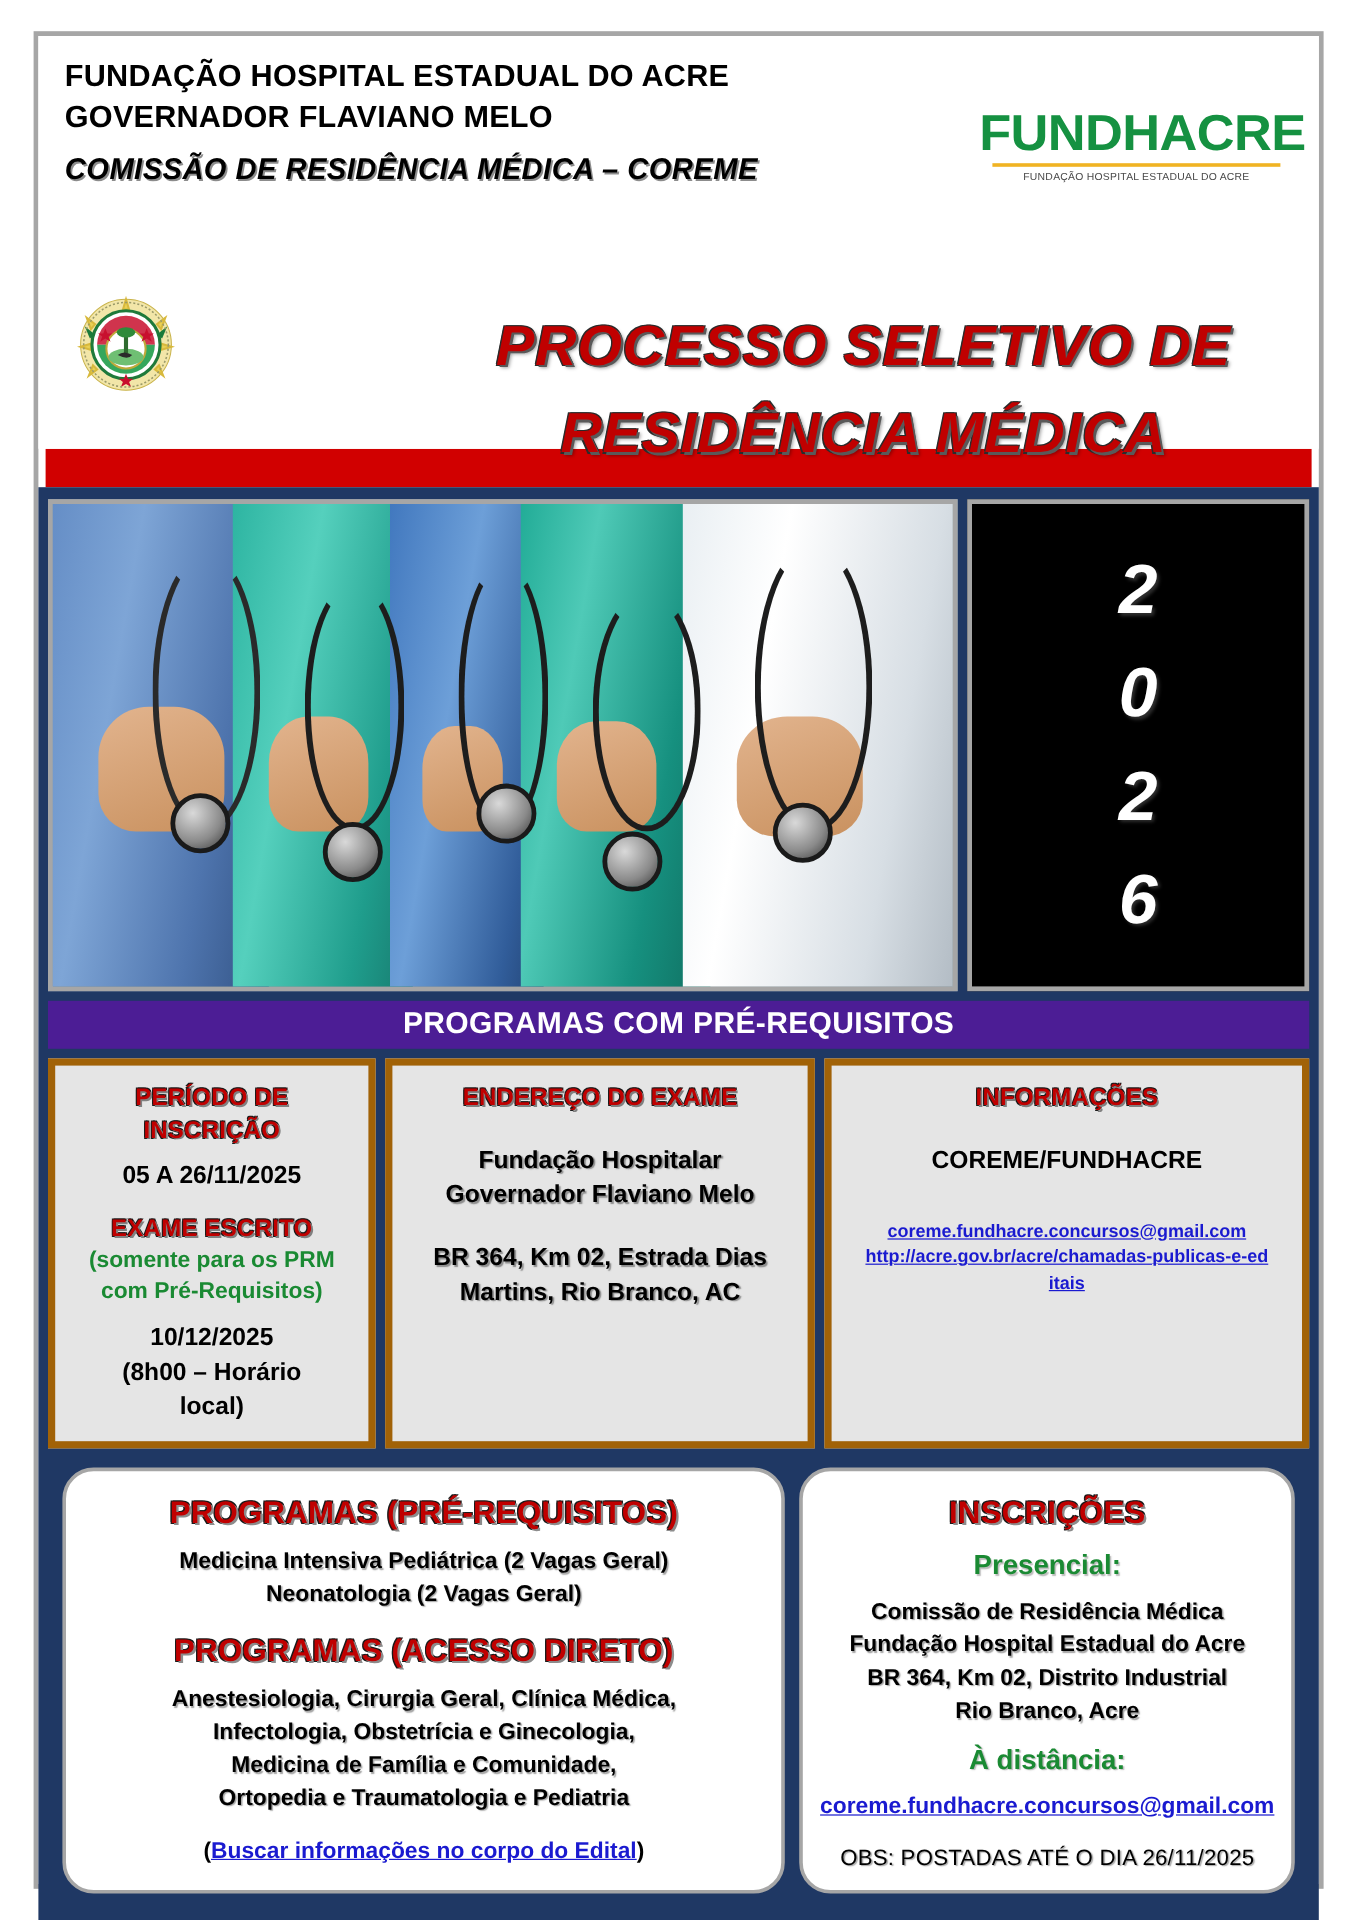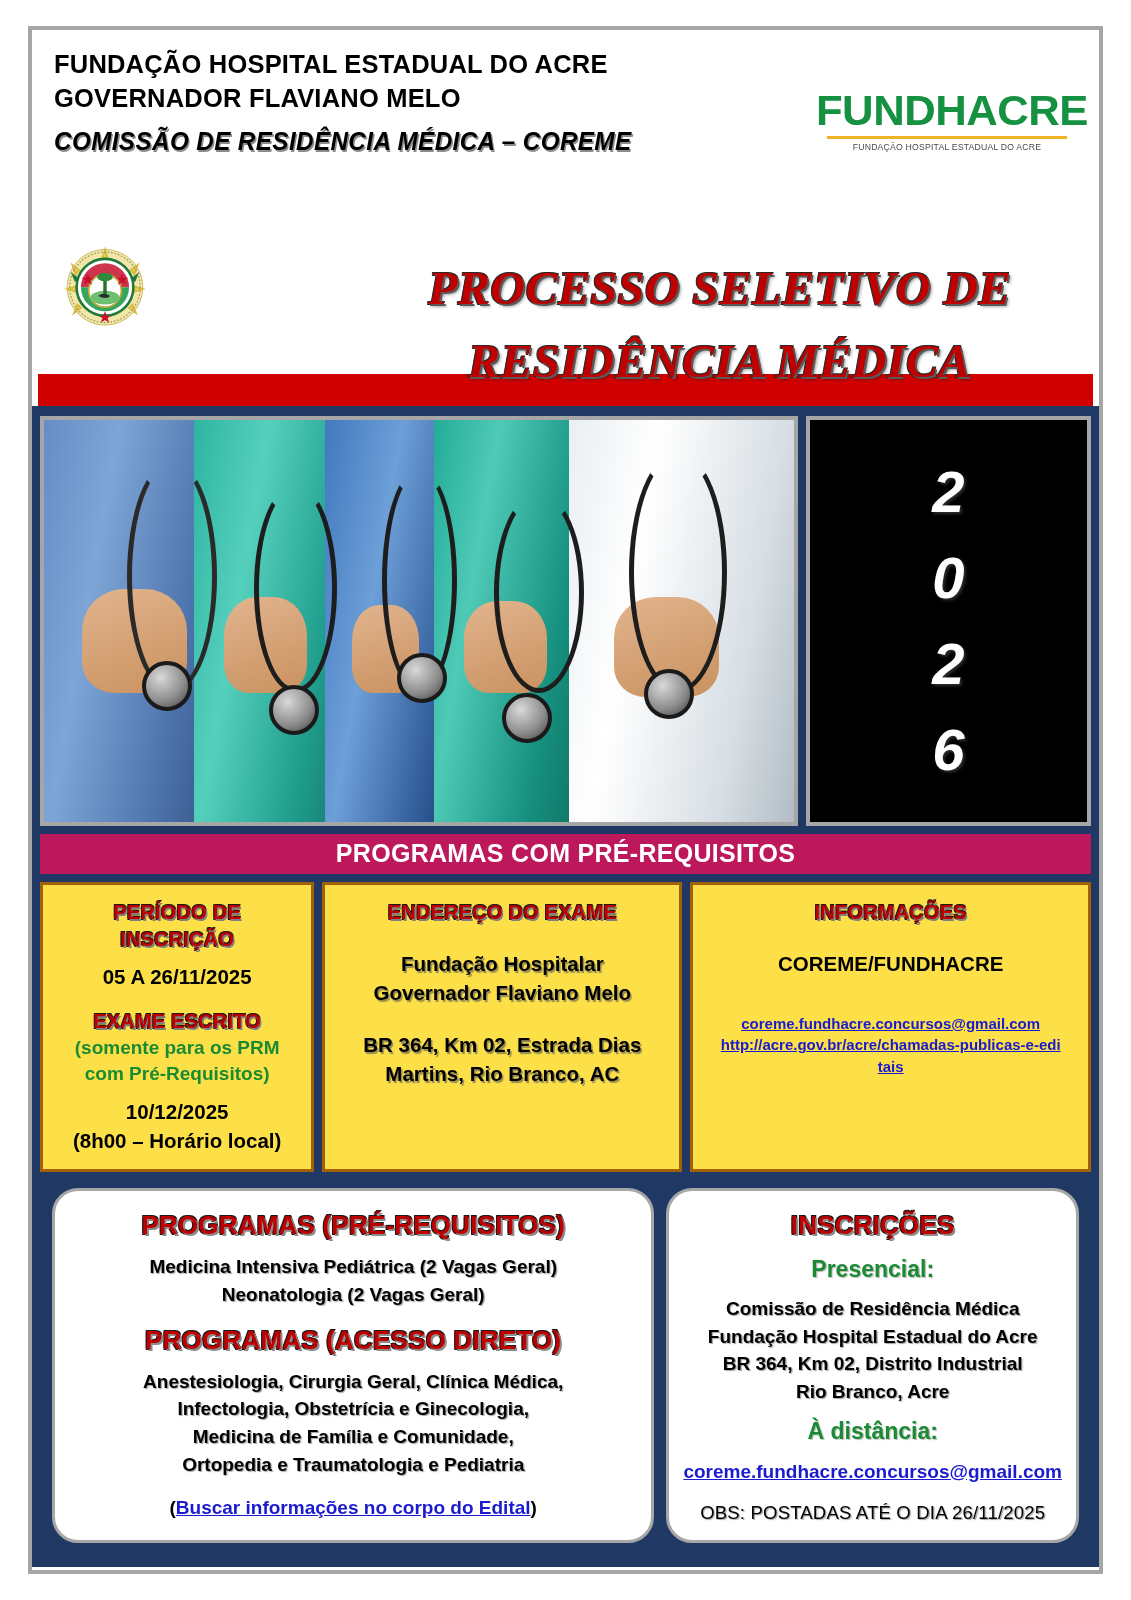--- a/index.html
+++ b/index.html
@@ -71,21 +71,20 @@
     margin-top:-2px;
   }
   .gov-text .g3 {
     font-size:9.5px; color:#7b7b7b; margin-top:1px; letter-spacing:.1px;
   }
 
   
   .main-title {
     position:absolute; left:330px; top:222px; width:715px;
     text-align:center;
-    font-family:Liberation Serif, serif;
   }
   .main-title .mt-l {
     font-size:47px; font-weight:bold; font-style:italic;
     color:#c00000; letter-spacing:.5px; line-height:1.55;
     text-shadow:
       2px 2px 0 #595959,
       -1px -1px 0 #2b2b2b,
       1px -1px 0 #2b2b2b,
       -1px 1px 0 #2b2b2b,
       3px 3px 3px rgba(0,0,0,.35);
@@ -161,32 +160,32 @@
     align-items:center; justify-content:center;
     gap:28px; padding:26px 0;
   }
   .year-digit {
     color:#ffffff; font-size:58px; font-weight:bold; font-style:italic;
     line-height:1; text-shadow:2px 2px 3px rgba(255,255,255,.18);
   }
 
   
   .banner {
-    background:#be185d; color:#ffffff;
+    background:#4c1d95; color:#ffffff;
     text-align:center; font-size:25px; font-weight:bold;
     letter-spacing:.3px;
     padding:5px 15px 6px; margin:8px 0 0;
   }
 
   
   .info-row {
     display:flex; gap:8px; padding:8px 0 0;
   }
   .info-box {
-    background:#fde047; border:3px solid #a16207;
+    background:#e5e5e5; border:6px solid #a16207;
     padding:14px 27px; text-align:center;
   }
   .box-a { width:290px; }
   .box-b { width:382px; }
   .box-c { flex:1 1 auto; }
 
   .hd-red {
     font-size:20px; font-weight:bold; color:#c00000;
     line-height:1.35; letter-spacing:.2px;
     text-shadow:

